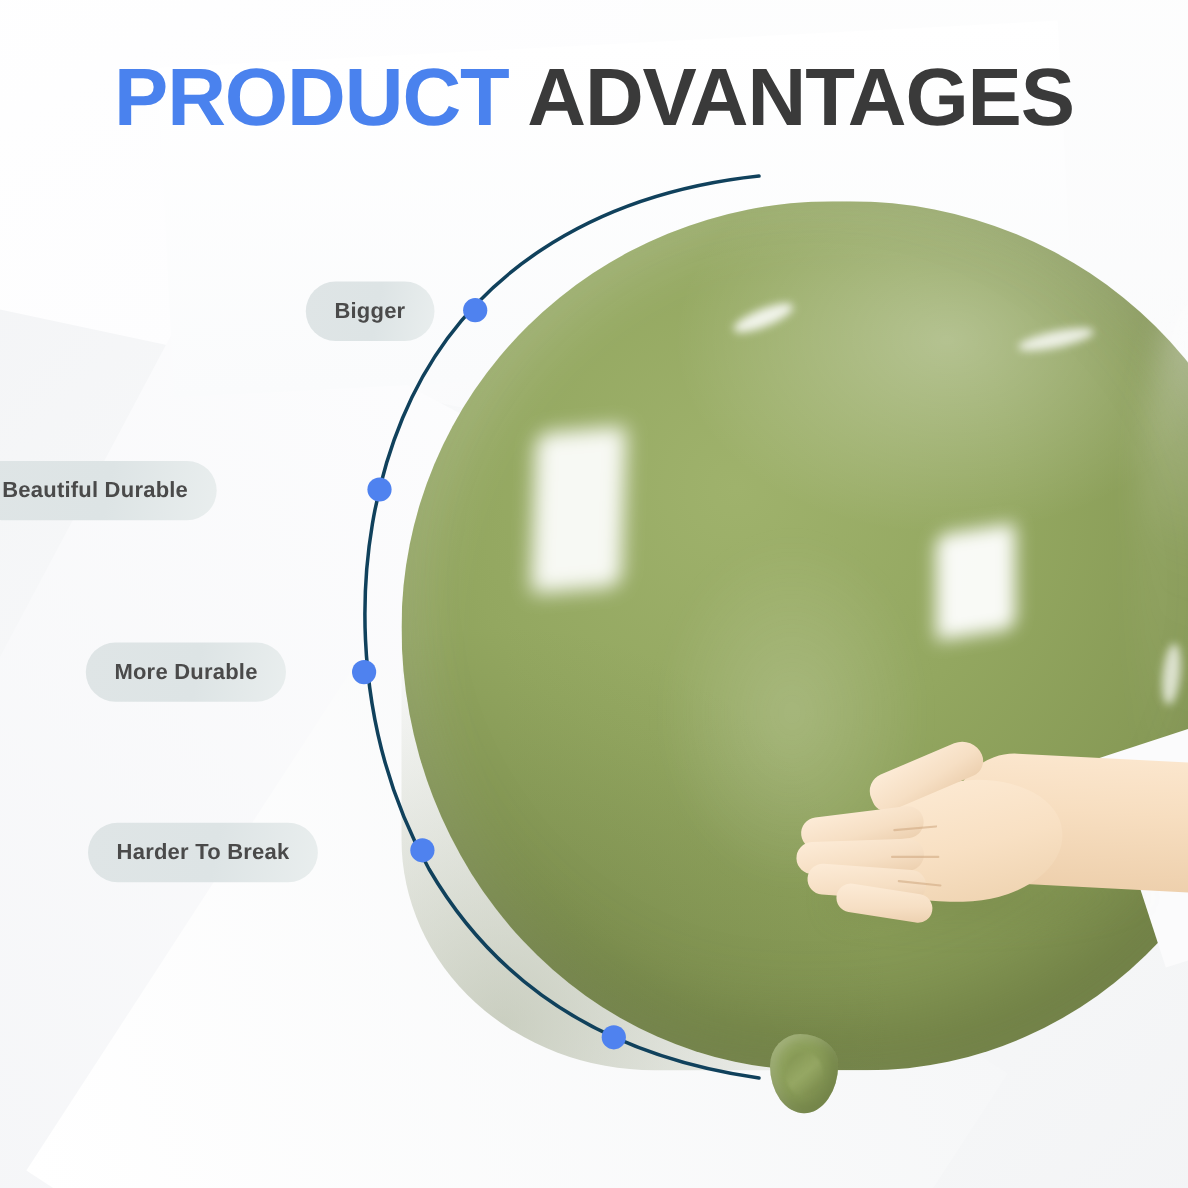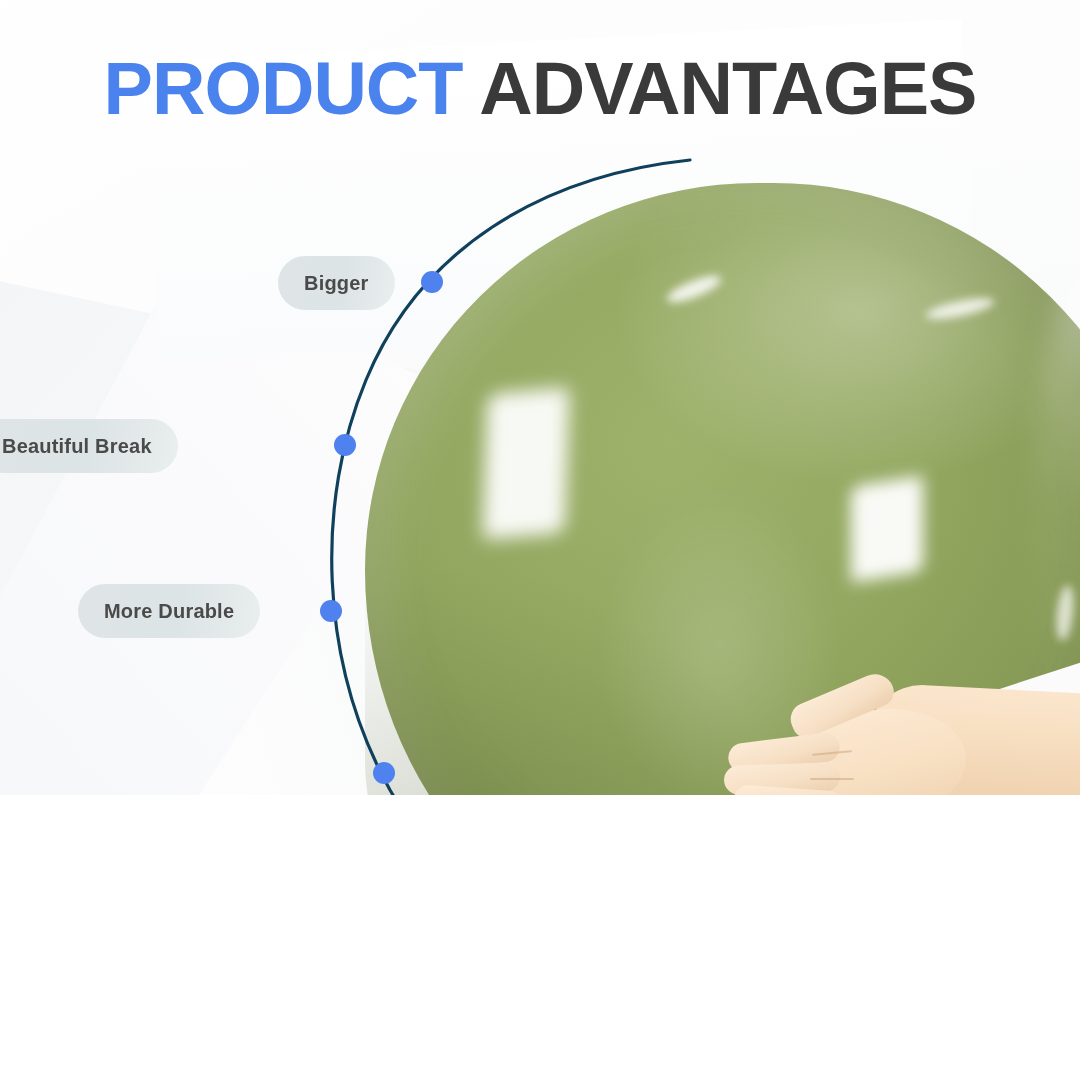--- a/index.html
+++ b/index.html
@@ -4,21 +4,21 @@
 <style>
   * { margin:0; padding:0; box-sizing:border-box; }
   html, body {
     width:1080px; height:1080px;
     background:#ffffff;
     font-family:"Liberation Sans", sans-serif;
     overflow:hidden;
   }
   #stage {
     position:relative;
-    width:1080px; height:795px;
+    width:1080px; height:1080px;
     background:#fbfbfc;
     overflow:hidden;
   }
 
   
   .bg-layer { position:absolute; inset:0; overflow:hidden; }
   .facet { position:absolute; }
 
   .facet-a {
     top:-120px; left:-260px; width:1000px; height:620px;
@@ -328,19 +328,22 @@
   <div class="dot" style="left:421px; top:271px;"></div>
   <div class="dot" style="left:334px; top:434px;"></div>
   <div class="dot" style="left:320px; top:600px;"></div>
   <div class="dot" style="left:373px; top:762px;"></div>
   <div class="dot" style="left:547px; top:932px;"></div>
 
   <div class="pill pill-bigger">
     <span>Bigger</span>
   </div>
   <div class="pill pill-colors">
-    <span>Beautiful Break</span>
+    <span>Beautiful Durable</span>
   </div>
   <div class="pill pill-durable">
     <span>More Durable</span>
   </div>
+  <div class="pill pill-harder">
+    <span>Harder To Break</span>
+  </div>
 
 </div>
 
 </body></html>

